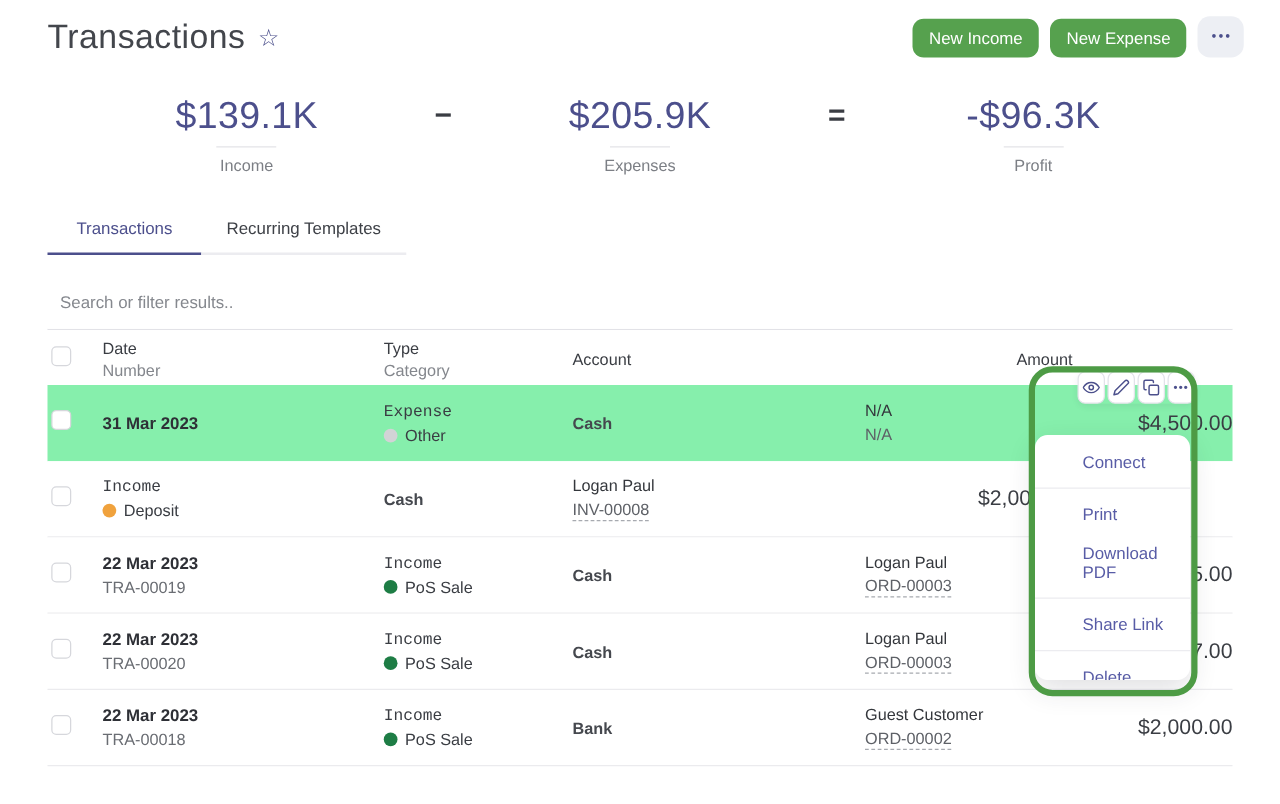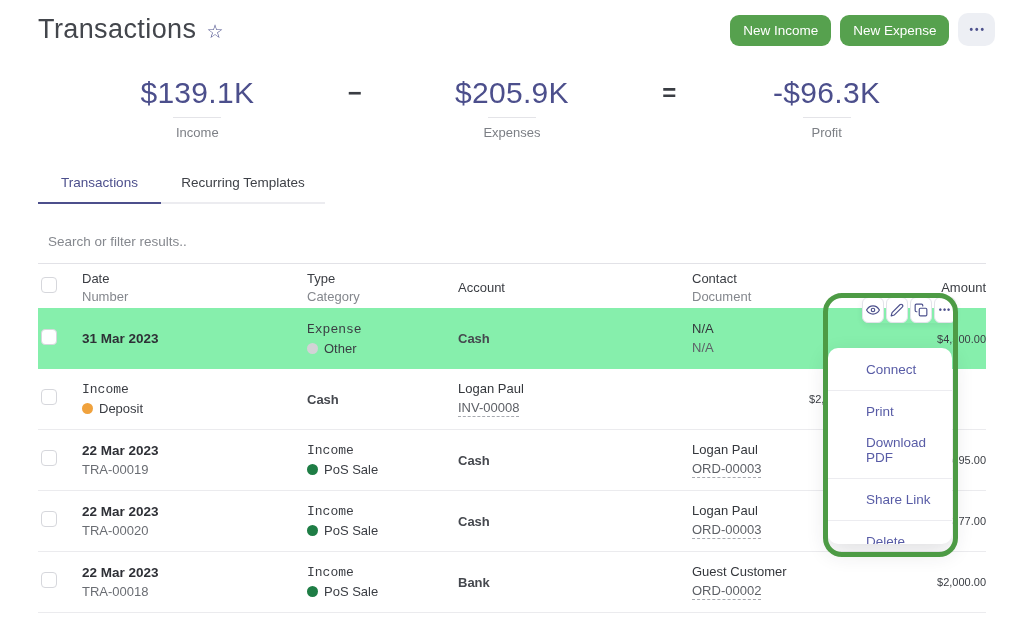--- a/index.html
+++ b/index.html
@@ -54,21 +54,21 @@
   .date { font-size:13.5px; font-weight:700; color:#2e3036; }
   .number { font-size:13px; color:#6a6d73; margin-top:4px; }
   .type { font-size:13px; color:#3a3d43;font-family:Liberation Mono, monospace; }
   .category { display:flex; align-items:center; gap:6px; margin-top:4px; font-size:13px; color:#3a3d43; }
   .dot { width:11px; height:11px; border-radius:50%; display:inline-block; }
   .c-account { font-size:13px; color:#45484e;font-weight:bold; }
   .contact { font-size:13px; color:#34373c; }
   .document { font-size:13px; color:#5e6167; margin-top:4px; display:inline-block;
     border-bottom:1px dashed #a7aab0; padding-bottom:1px; cursor:pointer; width:max-content; }
   .document.no-link { border-bottom:none; cursor:default; }
-  .amount { font-size:11px; color:#3a3d43; }
+  .amount { font-size:17px; color:#3a3d43; }
 
   
   .icon-group { position:absolute; left:824px; top:33px; display:flex; gap:2px; z-index:5;
     box-shadow:0 2px 6px rgba(40,40,60,.08); border-radius:7px; }
   .icon-btn { width:22px; height:26px; background:#fff; border:1px solid #e2e3e9;
     border-radius:6px; display:flex; align-items:center; justify-content:center;
     color:#4c508c; cursor:pointer; padding:0; }
   .icon-btn svg { width:14px; height:14px; }
   .menu-card { position:absolute; left:790px; top:84px; width:124px; height:196px;
     background:#fff; border-radius:10px; z-index:5;
@@ -130,24 +130,20 @@
       <div class="cell">
         <div class="h1">Date</div>
         <div class="h2">Number</div>
       </div>
       <div class="cell">
         <div class="h1">Type</div>
         <div class="h2">Category</div>
       </div>
       <div class="cell">
         <div class="h1">Account</div>
-      </div>
-      <div class="cell">
-        <div class="h1">Contact</div>
-        <div class="h2">Document</div>
       </div>
       <div class="cell c-amount">
         <div class="h1">Amount</div>
       </div>
     </div>
 
     <div id="table-body">
         <div class="t-row hl">
     <div class="cell"><span class="checkbox"></span></div>
     <div class="cell">

